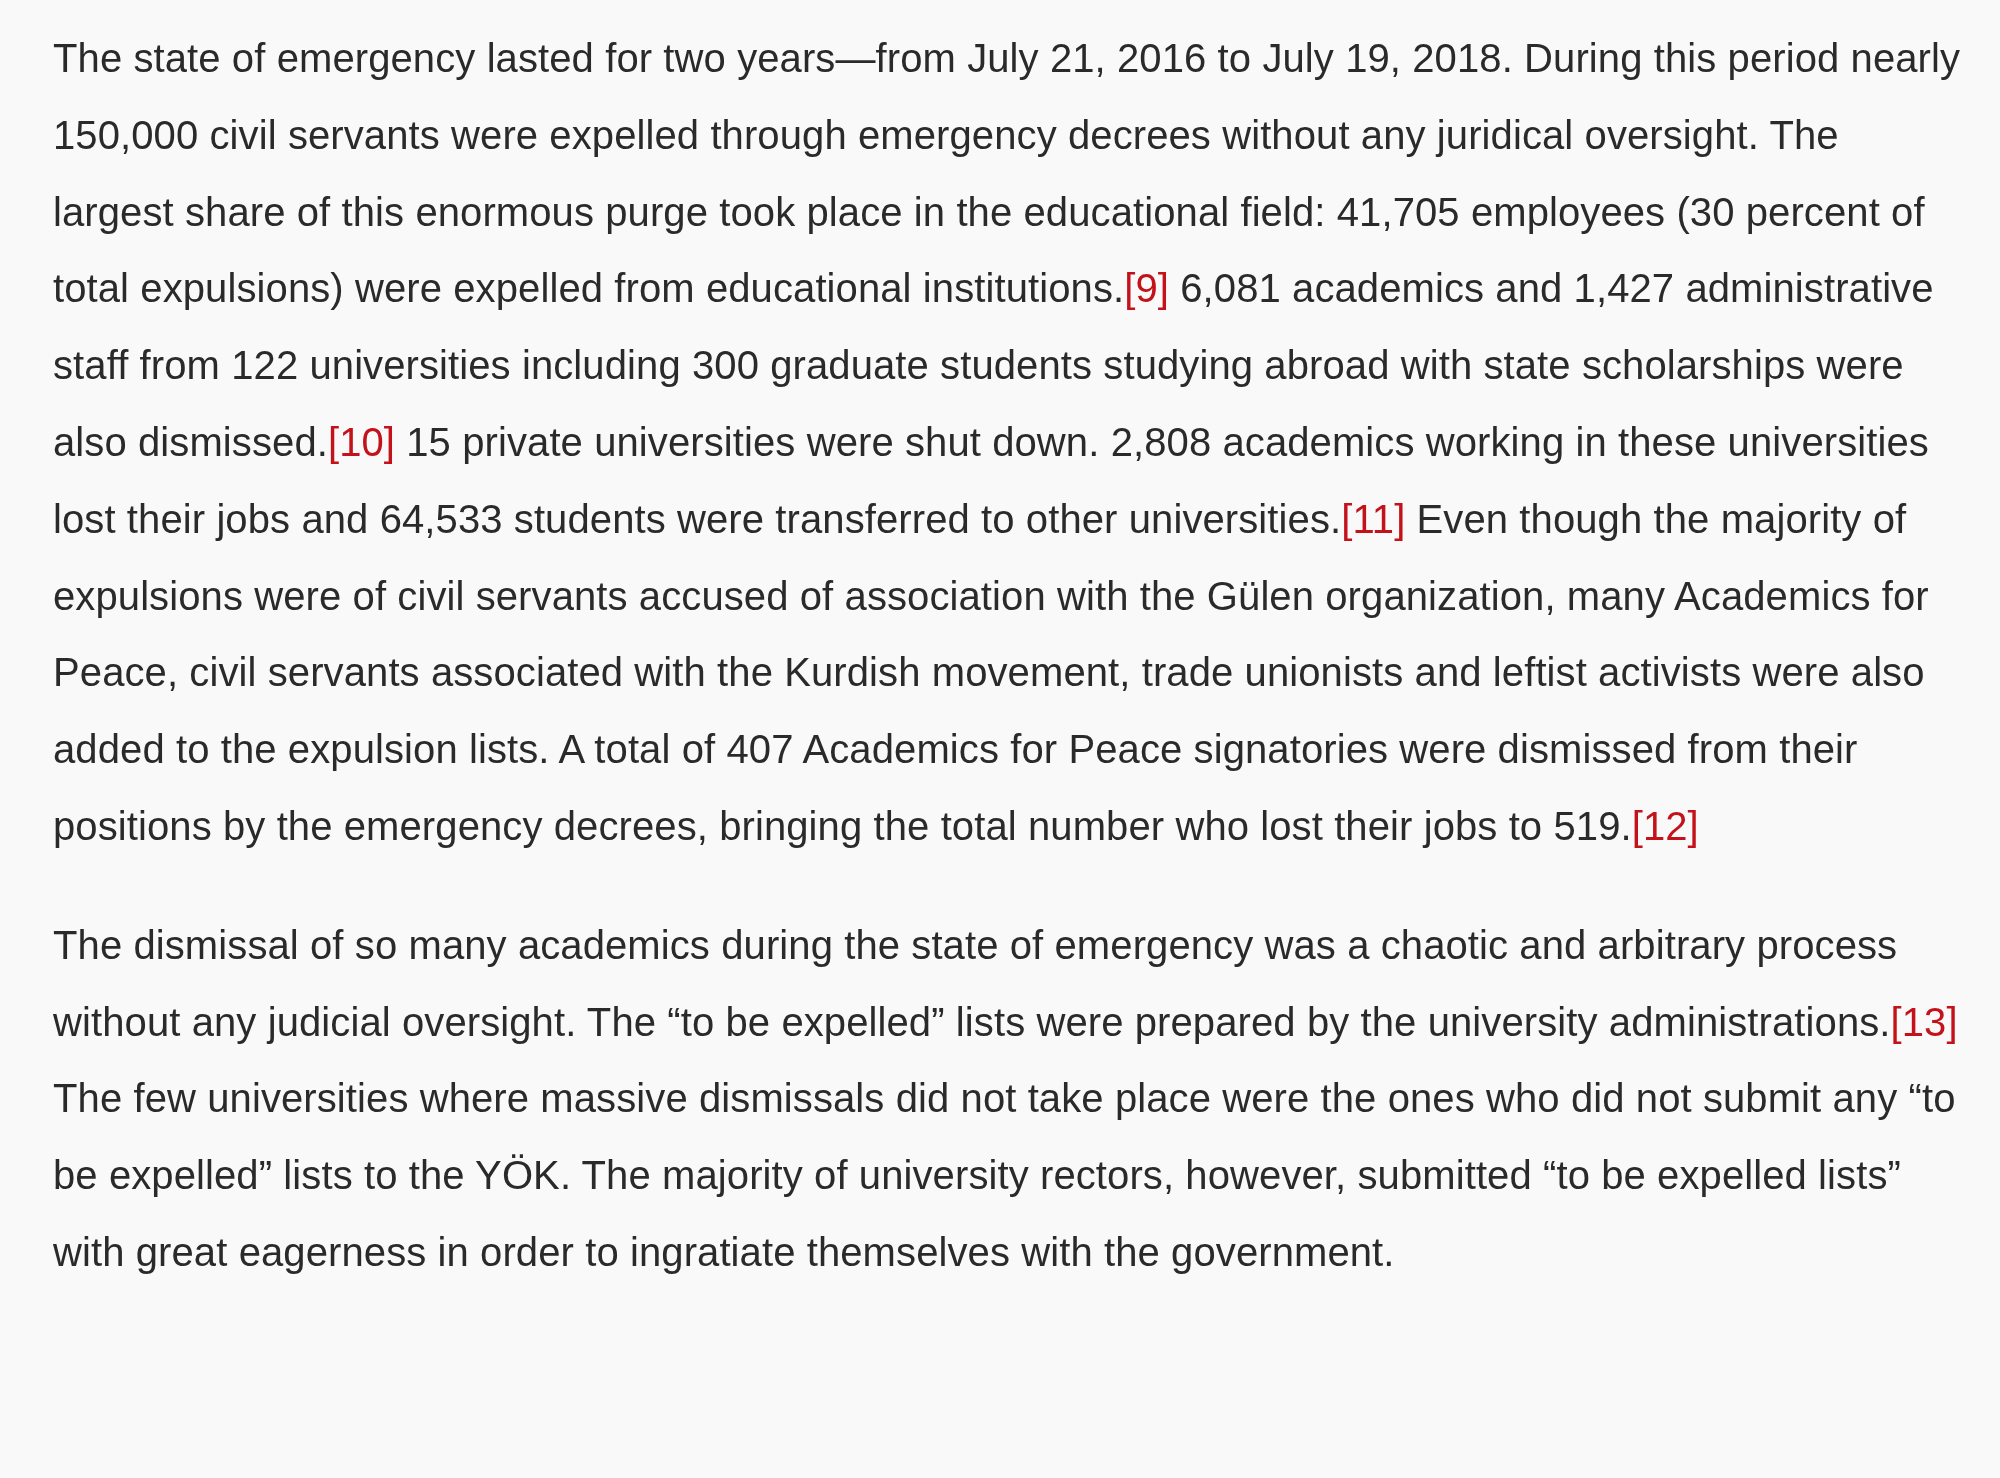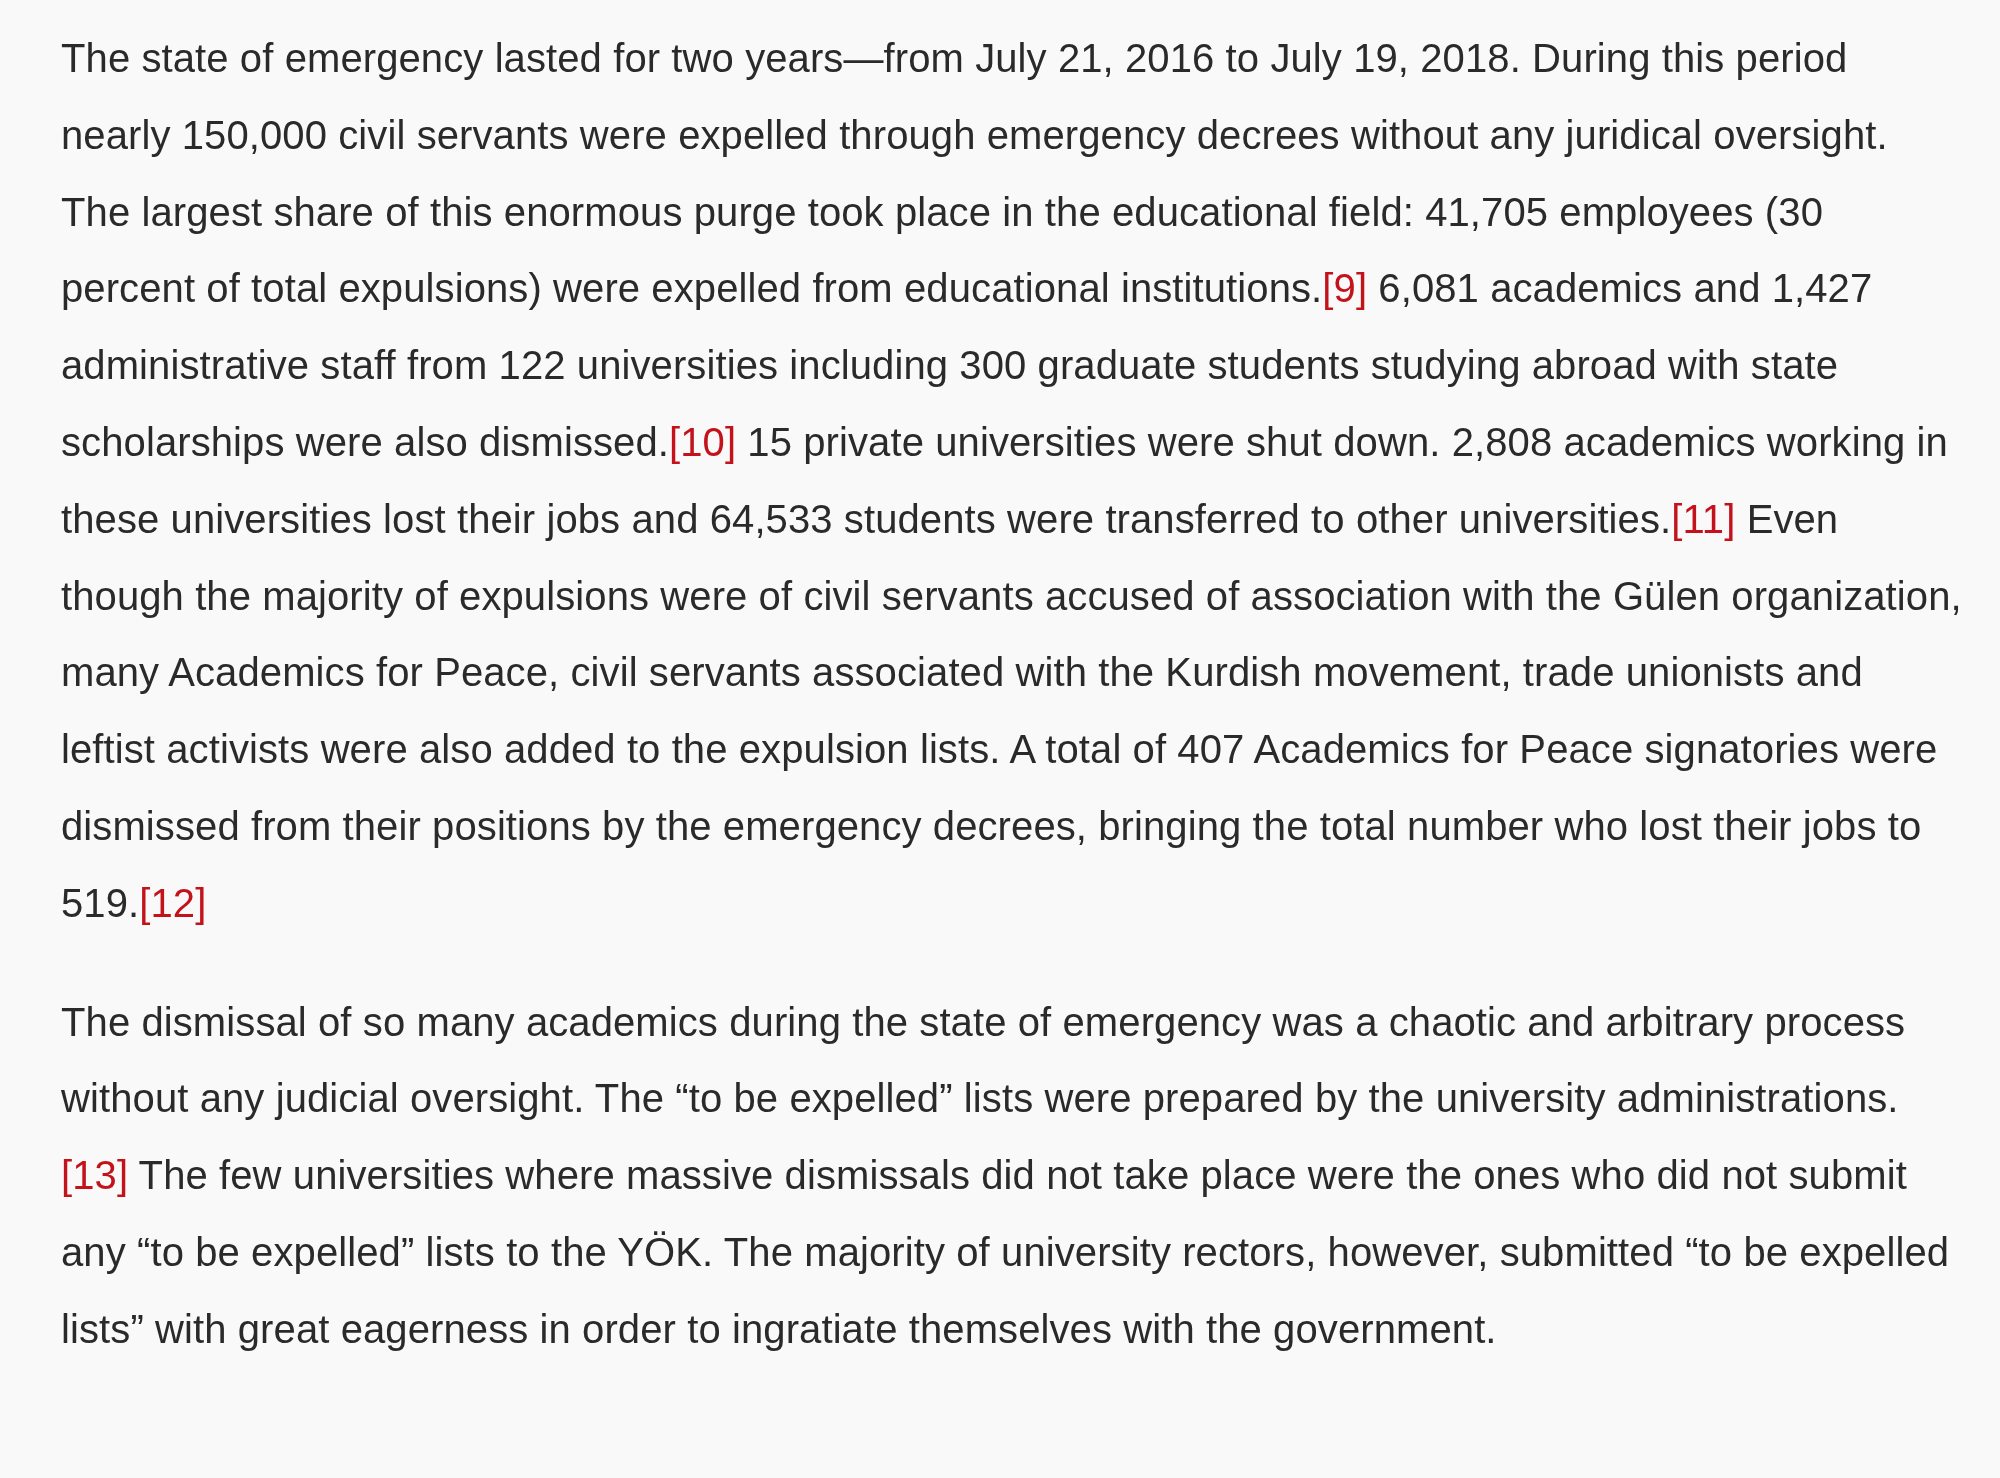--- a/index.html
+++ b/index.html
@@ -17,21 +17,21 @@
     left: 45px;
     top: 20px;
     width: 1920px;
     font-family: "Liberation Sans", sans-serif;
     font-size: 40px;
     line-height: 76.8px;
     color: #2a2a2a;
     letter-spacing: 0.1px;
   }
   .article p {
-    margin: 0 0 42px 16px;
+    margin: 0 0 42px 8px;
   }
   .fn {
     color: #c4121a;
     text-decoration: none;
     cursor: pointer;
   }
 </style>
 </head>
 <body style="background: rgb(249, 249, 249);">
 

